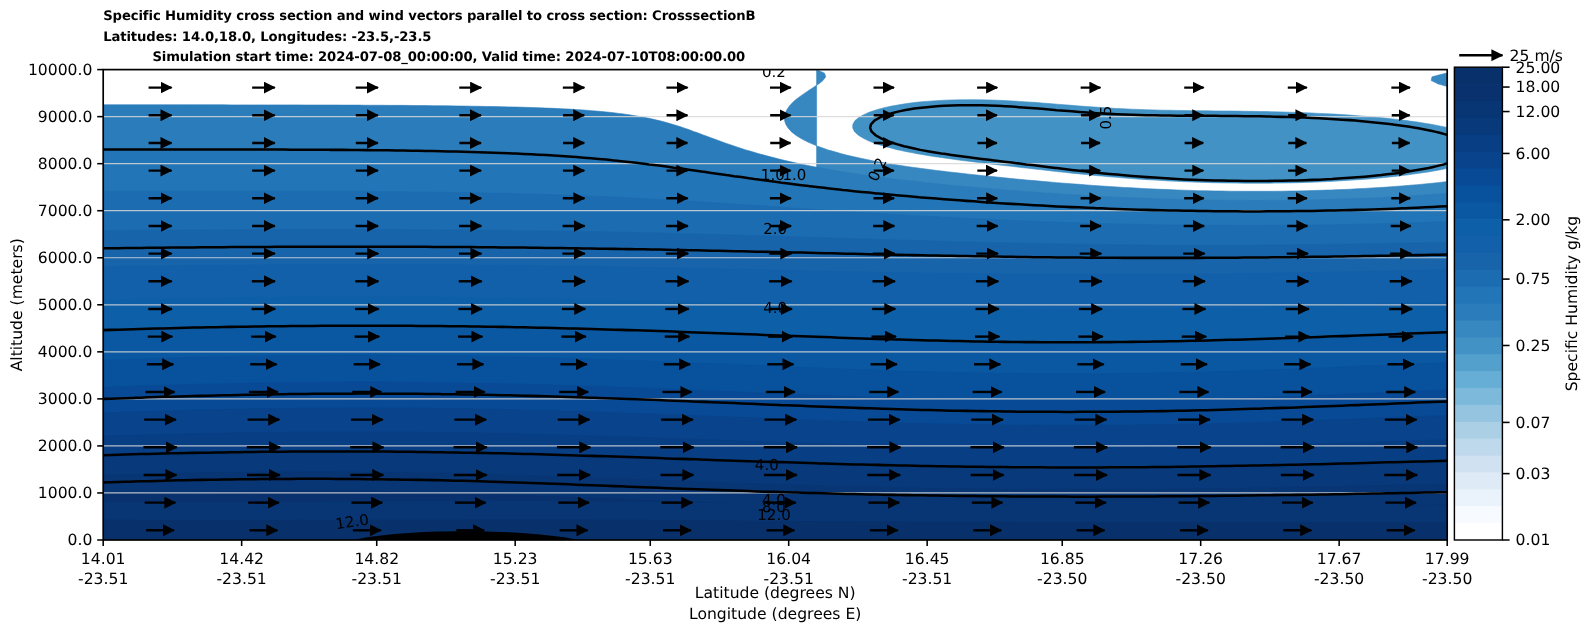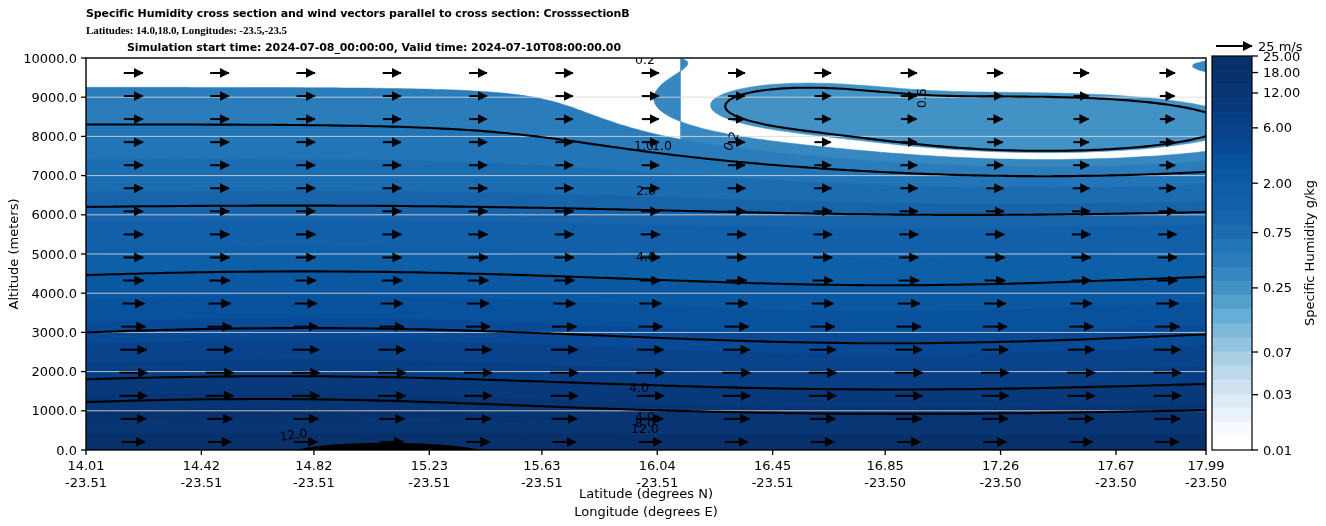--- a/index.html
+++ b/index.html
@@ -1,20 +1,20 @@
 <!DOCTYPE html>
 <html><head>
 <meta charset="utf-8">
 <style>
   html,body{margin:0;padding:0;background:#ffffff;}
   body{width:1326px;height:526px;overflow:hidden;
        font-family:"DejaVu Sans","Liberation Sans",sans-serif;}
   #root{position:relative;width:1326px;height:526px;}
   .ttl{position:absolute;left:86px;font-weight:bold;font-size:11px;color:#000000;white-space:nowrap;letter-spacing:-0.1px;}
-  #t1{top:7px;} #t2{top:24px;font-family:Liberation Serif, serif;} #t3{top:41px;margin-left:41px;}
+  #t1{top:7px;} #t2{top:24px;} #t3{top:41px;margin-left:41px;}
   svg{position:absolute;left:0;top:0;}
   .axlbl{font-size:13px;fill:#000;font-family:"DejaVu Sans","Liberation Sans",sans-serif;}
   .tick{font-size:13px;fill:#000;font-family:"DejaVu Sans","Liberation Sans",sans-serif;}
   .clab{font-size:12.5px;fill:#000;font-family:"DejaVu Sans","Liberation Sans",sans-serif;}
 </style>
 </head>
 <body>
 <div id="root">
 
 <div class="ttl" id="t1">Specific Humidity cross section and wind vectors parallel to cross section: CrosssectionB</div>

